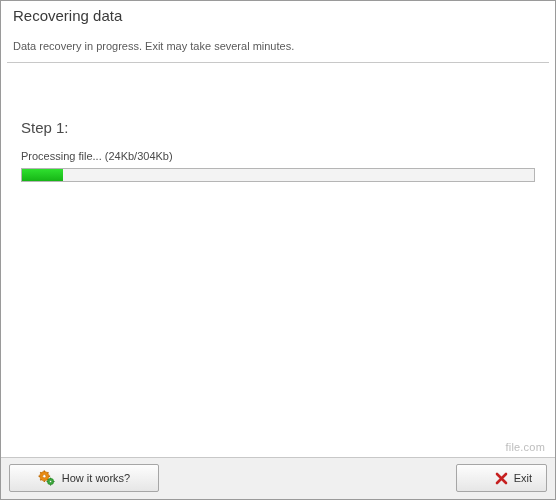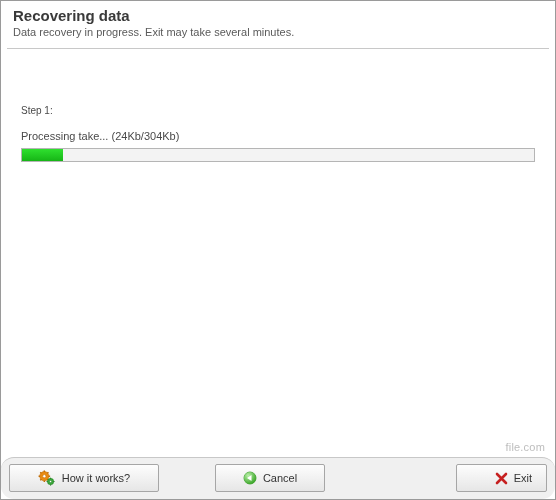--- a/index.html
+++ b/index.html
@@ -18,39 +18,39 @@
     background: #ffffff;
     position: relative;
     display: flex;
     flex-direction: column;
   }
   .header {
     padding: 6px 12px 10px 12px;
   }
   .title {
     font-size: 15px;
-    font-weight: 700;
+    font-weight: 400;
     color: #3a3a3a;
-    margin-bottom: 2px;
+    margin-bottom: 16px;
   }
   .subtitle {
     font-size: 11px;
     color: #5a5a5a;
   }
   .hr {
     border: none;
     border-top: 1px solid #c8c8c8;
     margin: 0 6px 0 6px;
   }
   .content {
     flex: 1;
     padding: 56px 20px 10px 20px;
   }
   .step-label {
-    font-size: 10px;
+    font-size: 15px;
     color: #4a4a4a;
     margin-bottom: 14px;
   }
   .processing {
     font-size: 11px;
     color: #4a4a4a;
     margin-bottom: 6px;
   }
   .progress-outer {
     width: 100%;
@@ -62,21 +62,20 @@
   .progress-inner {
     height: 100%;
     background: linear-gradient(to bottom, #2fe02f 0%, #16b516 100%);
   }
   .footer {
     border-top: 1px solid #c8c8c8;
     background: #f0f0f0;
     padding: 6px 8px 7px 8px;
     display: flex;
     align-items: center;
-    border-radius: 13px;
   }
   .btn {
     display: inline-flex;
     align-items: center;
     justify-content: center;
     gap: 6px;
     height: 28px;
     padding: 0 14px;
     background: linear-gradient(to bottom, #fdfdfd 0%, #e6e6e6 100%);
     border: 1px solid #a6a6a6;
@@ -105,21 +104,21 @@
 
   <div class="header">
     <div class="title">Recovering data</div>
     <div class="subtitle">Data recovery in progress. Exit may take several minutes.</div>
   </div>
 
   <hr class="hr">
 
   <div class="content">
     <div class="step-label">Step 1:</div>
-    <div class="processing">Processing take... (24Kb/304Kb)</div>
+    <div class="processing">Processing file... (24Kb/304Kb)</div>
     <div class="progress-outer">
       <div class="progress-inner" style="width:8%"></div>
     </div>
   </div>
 
   <div class="watermark">file.com</div>
 
   <div class="footer">
     <button class="btn" style="min-width:150px;">
       <span class="icon">
@@ -148,36 +147,20 @@
             <line x1="9.6" y1="13" x2="10.8" y2="13"></line>
               <line x1="17.2" y1="13" x2="18.4" y2="13"></line>
           </g>
         </svg>
       </span>
       <span>How it works?</span>
     </button>
 
     <div style="width:56px;"></div>
 
-    <button class="btn">
-      <span class="icon">
-        <svg width="14" height="14" viewBox="0 0 14 14">
-          <circle cx="7" cy="7" r="6" fill="#5fbf47" stroke="#2f8f1f" stroke-width="0.8"></circle>
-          <circle cx="7" cy="7" r="6" fill="url(#g1)"></circle>
-          <defs>
-            <radialGradient id="g1" cx="35%" cy="30%" r="70%">
-              <stop offset="0%" stop-color="#b9f0a8"></stop>
-              <stop offset="100%" stop-color="#3fa82d"></stop>
-            </radialGradient>
-          </defs>
-          <polygon points="5.5,4 10,7 5.5,10" fill="#ffffff" transform="rotate(180 7 7)"></polygon>
-        </svg>
-      </span>
-      <span>Cancel</span>
-    </button>
 
     <div class="spacer"></div>
 
     <button class="btn" style="min-width:90px;padding-left:38px;">
       <span class="icon">
         <svg width="13" height="13" viewBox="0 0 13 13">
           <path d="M2 2 L11 11 M11 2 L2 11" stroke="#c62020" stroke-width="2.6" stroke-linecap="round"></path>
         </svg>
       </span>
       <span>Exit</span>

